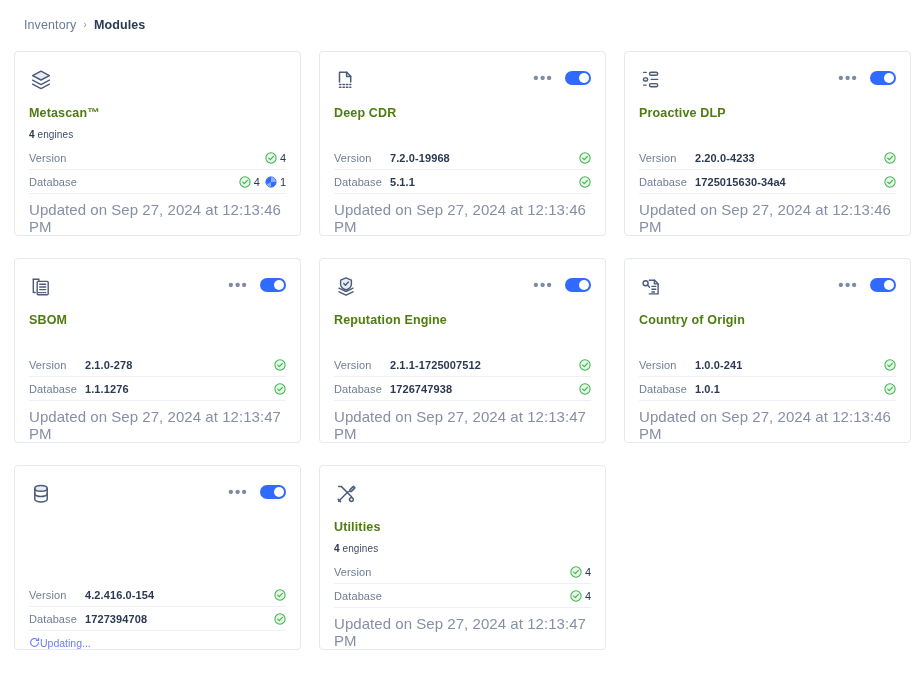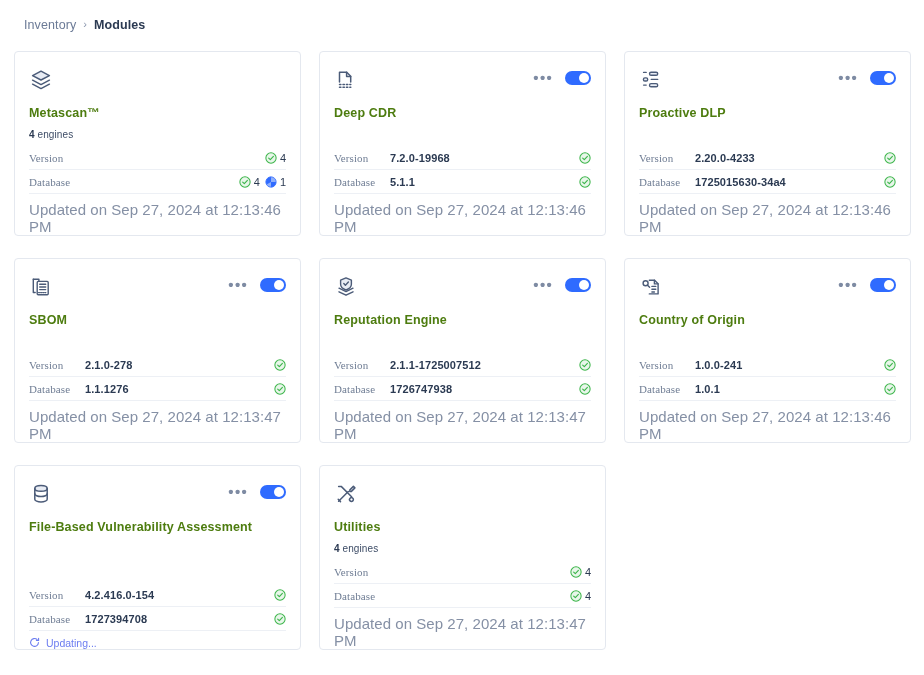--- a/index.html
+++ b/index.html
@@ -123,21 +123,20 @@
     height: 24px;
     font-size: 11px;
     border-bottom: 1px solid #edf0f5;
   }
   .row:last-of-type { border-bottom: none; }
   .row-label {
     color: #6f7d94;
     width: 56px;
     flex: none;
     letter-spacing: .1px;
-    font-family: Liberation Serif, serif;
   }
   .row-value {
     color: #2b3a52;
     font-weight: 700;
     letter-spacing: .1px;
     flex: 1;
   }
   .row-badges {
     display: flex;
     align-items: center;
@@ -155,21 +154,20 @@
 
   .updated {
     font-size: 15px;
     color: #8590a5;
     padding: 7px 0 0 0;
     letter-spacing: .05px;
   }
   .updating {
     display: flex;
     align-items: flex-start;
-    gap: 6px;
     font-size: 10.5px;
     color: #6b7cf0;
     padding: 6px 0 0 0;
   }
   .updating svg { display: block; }
 </style>
 </head>
 <body>
 
 <div class="breadcrumb">
@@ -487,21 +485,20 @@
             <ellipse cx="12" cy="6.4" rx="6.2" ry="2.8" fill="#e8ecf4"></ellipse>
             <path d="M5.8 6.4v5.4c0 1.5 2.8 2.8 6.2 2.8s6.2-1.3 6.2-2.8V6.4"></path>
             <path d="M5.8 11.8v5.4c0 1.5 2.8 2.8 6.2 2.8s6.2-1.3 6.2-2.8v-5.4"></path>
           </svg>
         </span>
         <div class="card-actions">
           <span class="kebab">•••</span>
           <span class="toggle"></span>
         </div>
       </div>
-      <div class="card-title">File-Based Vulnerability Assessment</div>
       <div class="rows">
         <div class="row">
           <span class="row-label">Version</span>
           <span class="row-value">4.2.416.0-154</span>
           <span class="row-badges">
             <span class="badge">
               <span>
                 <svg width="12" height="12" viewBox="0 0 14 14">
                   <circle cx="7" cy="7" r="6" fill="#e8f6ea" stroke="#3cb54a" stroke-width="1.2"></circle>
                   <path d="m4.3 7.1 1.9 1.9 3.6-3.9" fill="none" stroke="#3cb54a" stroke-width="1.3" stroke-linecap="round" stroke-linejoin="round"></path>

